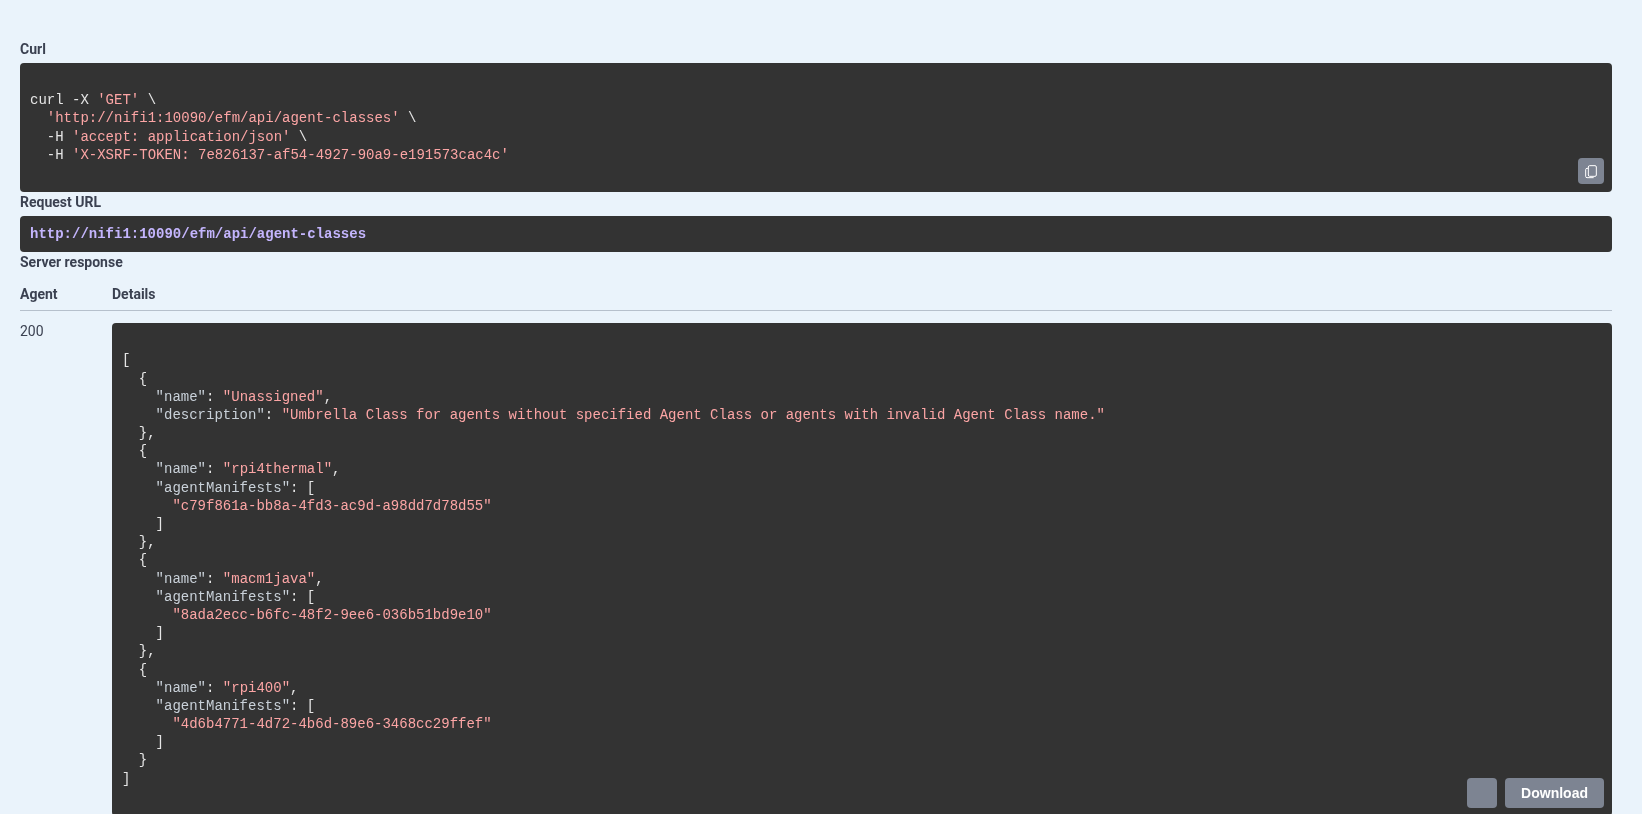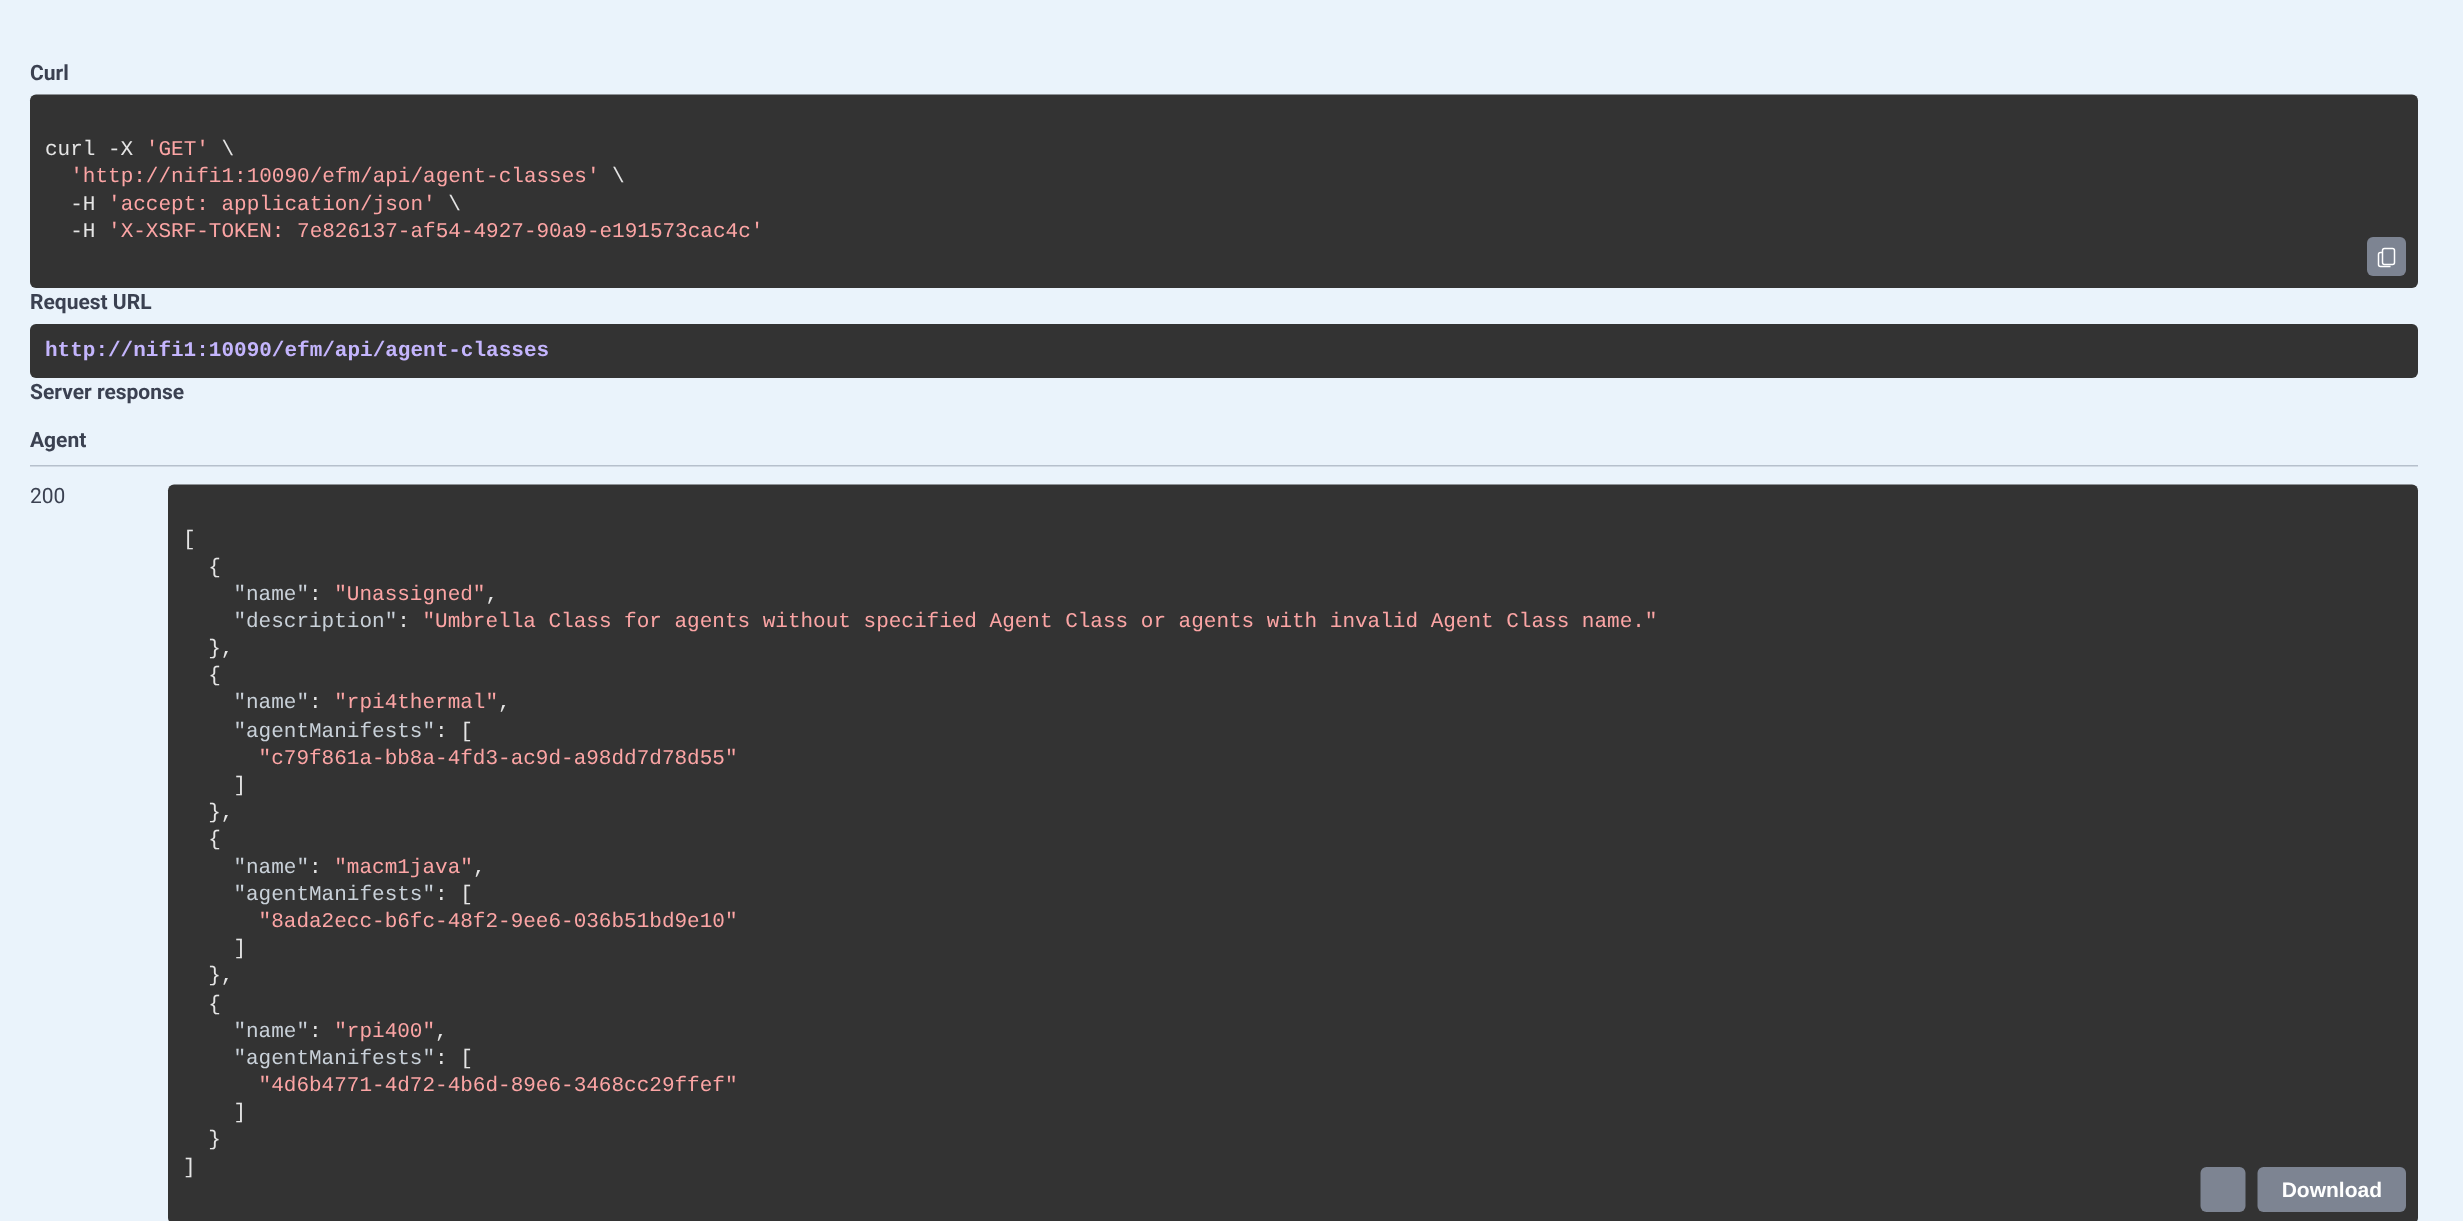--- a/index.html
+++ b/index.html
@@ -114,20 +114,21 @@
 </button>
 </div>
 
 <div class="section-label">Request URL</div>
 <div class="url-block">http://nifi1:10090/efm/api/agent-classes</div>
 
 <div class="section-label">Server response</div>
 
 <div class="table-head">
   <div class="col-code">Agent</div>
+  <div class="col-details">Details</div>
 </div>
 
 <div class="row">
   <div class="col-code">200</div>
   <div class="col-details">
     <div class="code-block">
 <span class="hl-cmd">[</span>
 <span class="hl-cmd">  {</span>
 <span class="hl-key">    "name"</span><span class="hl-cmd">: </span><span class="hl-str">"Unassigned"</span><span class="hl-cmd">,</span>
 <span class="hl-key">    "description"</span><span class="hl-cmd">: </span><span class="hl-str">"Umbrella Class for agents without specified Agent Class or agents with invalid Agent Class name."</span>

